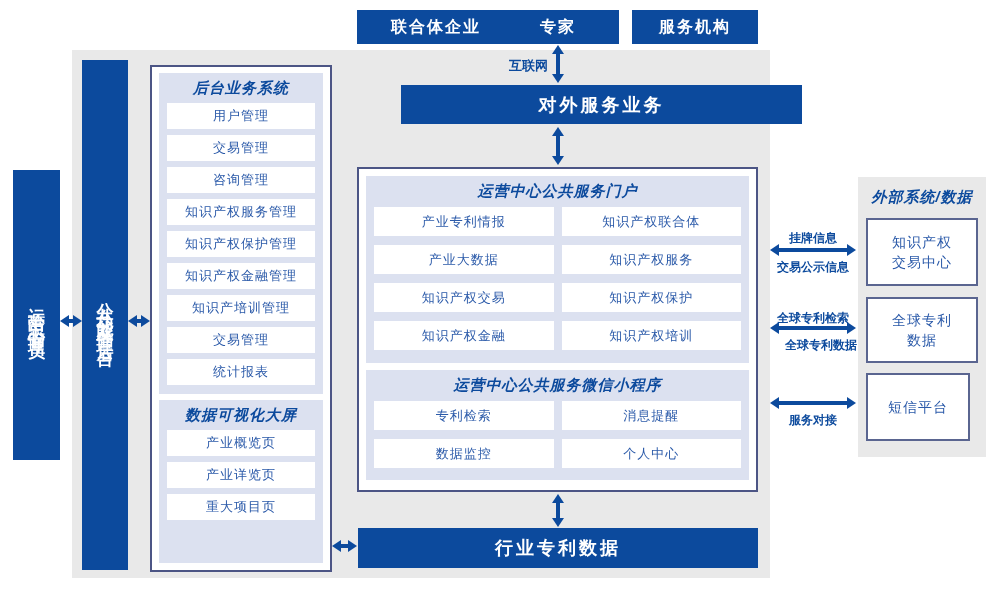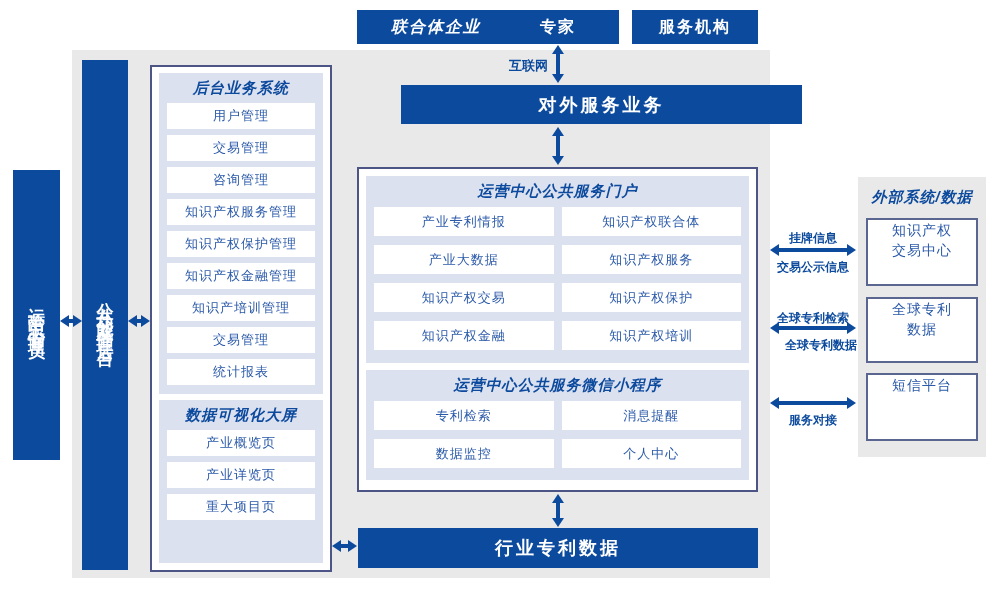--- a/index.html
+++ b/index.html
@@ -20,21 +20,21 @@
   .panel { position:absolute; background:#dce1f0; }
   .panel-title { color:#0c4a9d; font-weight:bold; font-style:italic; text-align:center;
                  font-size:15px; padding-top:6px; letter-spacing:1px; }
   .list { display:flex; flex-direction:column; gap:6px; padding:5px 8px 0 8px; }
   .item { background:#ffffff; color:#2b5aa9; font-size:13px; display:flex;
           align-items:center; justify-content:center; height:26px; letter-spacing:1px; }
   .grid2 { display:grid; grid-template-columns:1fr 1fr; column-gap:8px; row-gap:9px; padding:6px 8px 0 8px; }
   .grid2 .item { height:29px; }
 
   .extbox { position:absolute; background:#ffffff; border:2px solid #5a6590; color:#2b5aa9;
-            font-size:14px; display:flex; justify-content:center;
+            font-size:14px; display:flex; align-items:center; justify-content:center;
             text-align:center; line-height:1.45; letter-spacing:1px; }
   .ext-title { position:absolute; color:#0c4a9d; font-weight:bold; font-style:italic;
                font-size:15px; text-align:center; letter-spacing:1px; }
 
   .small-label { position:absolute; color:#0c4a9d; font-weight:bold; font-size:13px; }
   .link-label { position:absolute; color:#0c4a9d; font-weight:bold; font-size:12px;
                 width:110px; text-align:center; }
 
   
   .ah { position:absolute; height:4px; background:#0c4a9d; }
@@ -50,21 +50,21 @@
   .av::after  { bottom:-9px; border-top:9px solid #0c4a9d; }
 </style>
 </head>
 <body>
 
 <div class="canvas">
 
   <div class="bg" style="left:72px; top:50px; width:698px; height:528px;"></div>
   <div class="bg" style="left:858px; top:177px; width:128px; height:280px;"></div>
 
-  <div class="bluebox actor" style="left:357px; top:10px; width:158px; height:34px;font-style:italic;">联合体企业</div>
+  <div class="bluebox actor" style="left:357px; top:10px; width:158px; height:34px;">联合体企业</div>
   <div class="bluebox actor" style="left:497px; top:10px; width:122px; height:34px;">专家</div>
   <div class="bluebox actor" style="left:632px; top:10px; width:126px; height:34px;">服务机构</div>
 
   <div class="small-label" style="left:470px; top:57px; width:78px; text-align:right;">互联网</div>
   <div class="av" style="left:556px; top:54px; height:20px;"></div>
 
   <div class="bluebox barlg" style="left:357px; top:85px; width:401px; height:39px;margin-left:44px;">对外服务业务</div>
 
   <div class="av" style="left:556px; top:136px; height:20px;"></div>
 
@@ -136,21 +136,21 @@
       <div>知识产权</div>
       <div>交易中心</div>
     </div>
   </div>
   <div class="extbox" style="left:866px; top:297px; width:112px; height:66px;">
     <div>
       <div>全球专利</div>
       <div>数据</div>
     </div>
   </div>
-  <div class="extbox" style="left:866px; top:373px; width:112px; height:68px;">
+  <div class="extbox" style="left:866px; top:373px; width:104px; height:68px;">
     <div>
       <div>短信平台</div>
     </div>
   </div>
 
   <div class="link-label" style="left:758px; top:230px;">挂牌信息</div>
   <div class="ah" style="left:779px; top:248px; width:68px;"></div>
   <div class="link-label" style="left:758px; top:259px;">交易公示信息</div>
 
   <div class="link-label" style="left:758px; top:310px;">全球专利检索</div>

